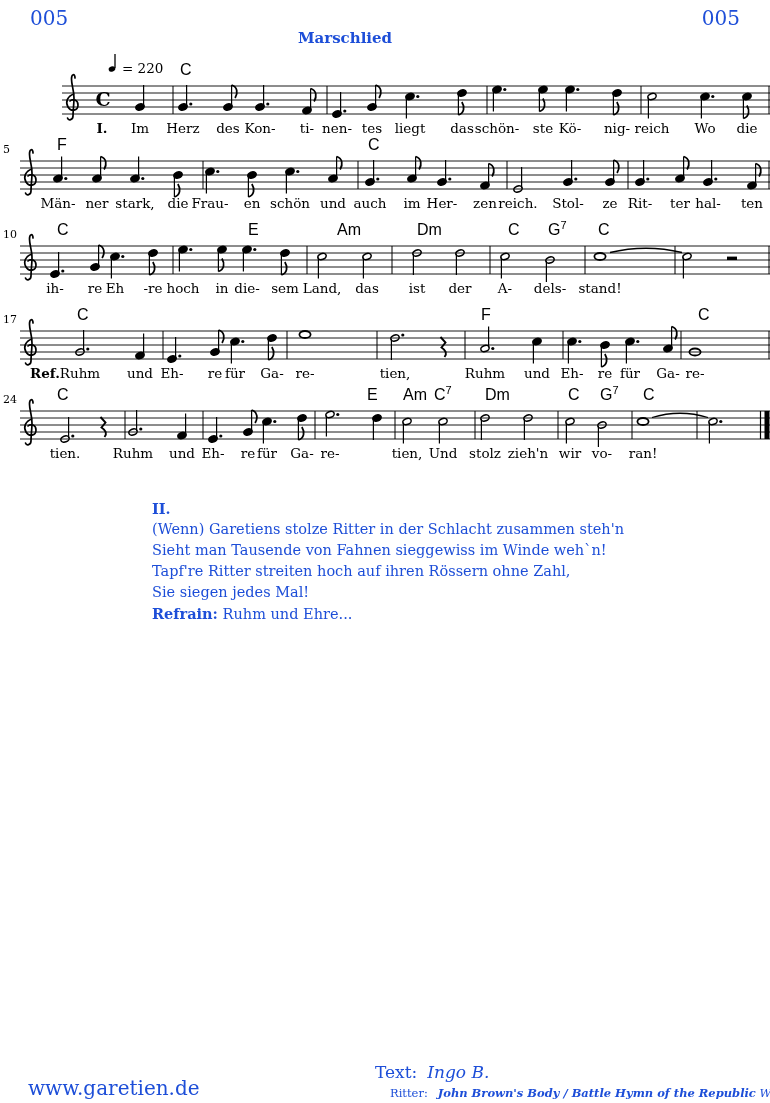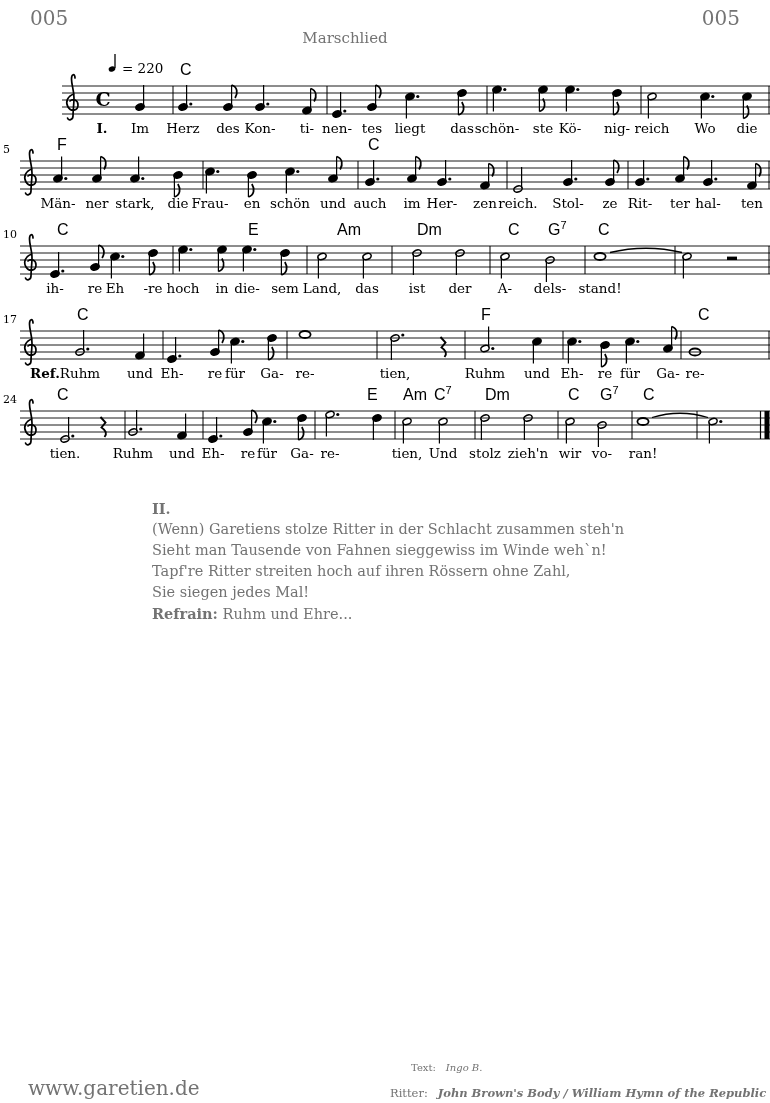--- a/index.html
+++ b/index.html
@@ -1,31 +1,31 @@
 <!DOCTYPE html>
 <html><head>
 <meta charset="utf-8">
 <style>
   html,body{margin:0;padding:0;background:#e8e8e8;}
   #page{position:relative;width:770px;height:1103px;background:#ffffff;overflow:hidden;
-        font-family:"DejaVu Serif",serif;color:#737373;}
+        font-family:"DejaVu Serif",serif;color:#1d4ed8;}
   .abs{position:absolute;}
   .bold{font-weight:bold;}
   .ital{font-style:italic;}
   .bital{font-weight:bold;font-style:italic;}
   #title{left:0;top:4px;width:770px;text-align:center;font-size:23px;font-weight:bold;}
   #pageno-l{left:30px;top:6px;font-size:20px;}
   #pageno-r{right:30px;top:6px;font-size:20px;text-align:right;}
-  #subtitle{left:0;top:29px;width:690px;text-align:center;font-size:15px;}
+  #subtitle{left:0;top:29px;width:690px;text-align:center;font-size:15px;font-weight:bold;}
   svg.system{position:absolute;left:0;width:770px;height:90px;display:block;}
   svg text{fill:#000;}
   #verse{left:152px;top:498px;font-size:14.5px;line-height:21px;}
   #verse p{margin:0;}
   #site{left:28px;top:1076px;font-size:20px;}
-  #credit-text{left:411px;top:1062px;font-size:10px;}
+  #credit-text{left:375px;top:1062px;font-size:17px;}
   #credit-music{left:390px;top:1086px;font-size:11.5px;white-space:nowrap;}
   .lblgap{display:inline-block;width:10px;}
 </style>
 </head>
 <body>
 
 <div id="page">
 
   <div class="abs" id="pageno-l">005</div>
   <div class="abs" id="pageno-r">005</div>
@@ -451,16 +451,16 @@
     <p>Sieht man Tausende von Fahnen sieggewiss im Winde weh`n!</p>
     <p>Tapf're Ritter streiten hoch auf ihren Rössern ohne Zahl,</p>
     <p>Sie siegen jedes Mal!</p>
     <p><span class="bold">Refrain:</span> <span>Ruhm und Ehre...</span></p>
   </div>
 
   <div class="abs" id="credit-text">
     <span>Text:</span><span class="lblgap"></span><span class="ital">Ingo B.</span>
   </div>
   <div class="abs" id="credit-music">
-    <span>Ritter:</span><span class="lblgap"></span><span class="bital">John Brown's Body / William Hymn of the Republic</span> <span class="ital">William Steffe</span>
+    <span>Ritter:</span><span class="lblgap"></span><span class="bital">John Brown's Body / Battle Hymn of the Republic</span> <span class="ital">William Steffe</span>
   </div>
 
 </div>
 
 </body></html>

